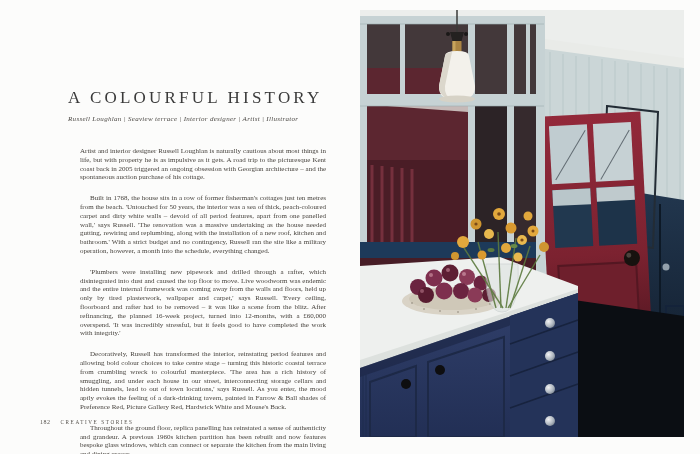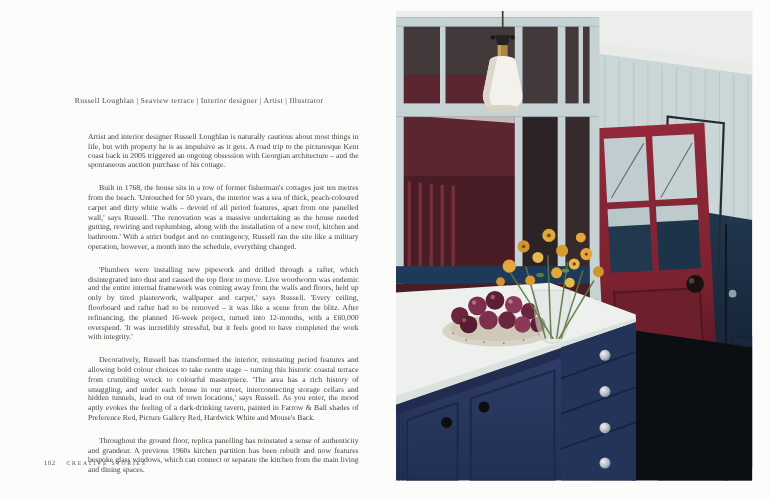--- a/index.html
+++ b/index.html
@@ -12,21 +12,21 @@
   }
   .spread{position:absolute;inset:0;background:#fcfcfb;}
   
   .left-page{position:absolute;left:0;top:0;width:350px;height:454px;background:#fcfcfb;}
   .article{position:absolute;left:68px;top:88px;width:270px;color:#3f3c38;}
   .title{
     font-size:17px;letter-spacing:3.2px;color:#3a3a3a;
     font-weight:400;margin:0 0 7px 0;white-space:nowrap;
   }
   .subtitle{
-    font-size:7px;color:#4d4a46;
+    font-size:7px;font-style:italic;color:#4d4a46;
     letter-spacing:.3px;margin:0 0 24px 0;white-space:nowrap;
   }
   .body-copy p{
     font-size:7px;line-height:8.8px;text-align:justify;
     margin:12px;color:#46423d;
   }
   .body-copy p + p{text-indent:10px;}
   .footer{
     position:absolute;left:40px;top:419px;font-size:6px;color:#55514c;
     display:flex;align-items:baseline;gap:10px;
@@ -41,20 +41,21 @@
   }
   .photo svg{display:block;}
 </style>
 </head>
 <body>
 
 <div class="spread">
 
   <div class="left-page">
     <div class="article">
+      <h1 class="title">A COLOURFUL HISTORY</h1>
       <div class="subtitle">Russell Loughlan | Seaview terrace | Interior designer | Artist | Illustrator</div>
       <div class="body-copy">
         <p>Artist and interior designer Russell Loughlan is naturally cautious about most things in life, but with property he is as impulsive as it gets. A road trip to the picturesque Kent coast back in 2005 triggered an ongoing obsession with Georgian architecture – and the spontaneous auction purchase of his cottage.</p>
         <p>Built in 1768, the house sits in a row of former fisherman's cottages just ten metres from the beach. 'Untouched for 50 years, the interior was a sea of thick, peach-coloured carpet and dirty white walls – devoid of all period features, apart from one panelled wall,' says Russell. 'The renovation was a massive undertaking as the house needed gutting, rewiring and replumbing, along with the installation of a new roof, kitchen and bathroom.' With a strict budget and no contingency, Russell ran the site like a military operation, however, a month into the schedule, everything changed.</p>
         <p>'Plumbers were installing new pipework and drilled through a rafter, which disintegrated into dust and caused the top floor to move. Live woodworm was endemic and the entire internal framework was coming away from the walls and floors, held up only by tired plasterwork, wallpaper and carpet,' says Russell. 'Every ceiling, floorboard and rafter had to be removed – it was like a scene from the blitz. After refinancing, the planned 16-week project, turned into 12-months, with a £60,000 overspend. 'It was incredibly stressful, but it feels good to have completed the work with integrity.'</p>
         <p>Decoratively, Russell has transformed the interior, reinstating period features and allowing bold colour choices to take centre stage – turning this historic coastal terrace from crumbling wreck to colourful masterpiece. 'The area has a rich history of smuggling, and under each house in our street, interconnecting storage cellars and hidden tunnels, lead to out of town locations,' says Russell. As you enter, the mood aptly evokes the feeling of a dark-drinking tavern, painted in Farrow &amp; Ball shades of Preference Red, Picture Gallery Red, Hardwick White and Mouse's Back.</p>
         <p>Throughout the ground floor, replica panelling has reinstated a sense of authenticity and grandeur. A previous 1960s kitchen partition has been rebuilt and now features bespoke glass windows, which can connect or separate the kitchen from the main living and dining spaces.</p>
       </div>
     </div>
     <div class="footer">

